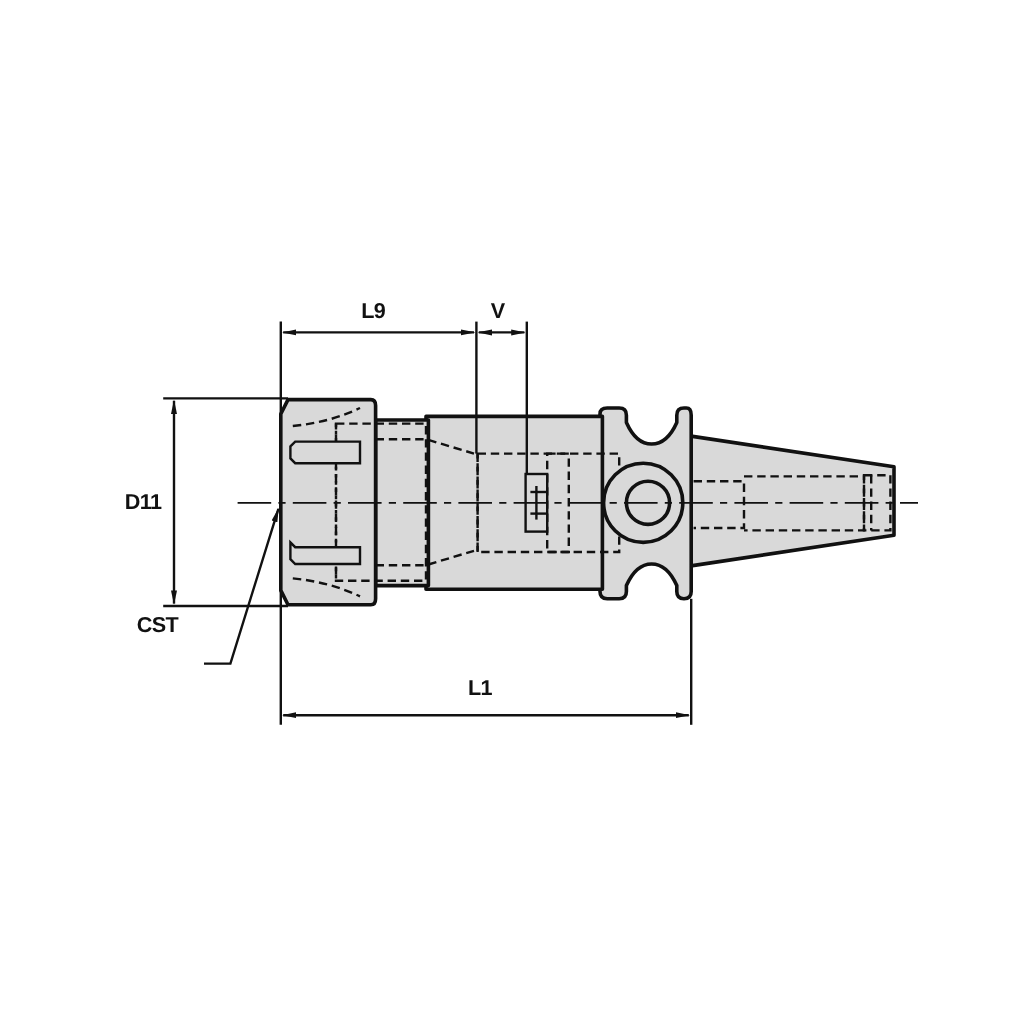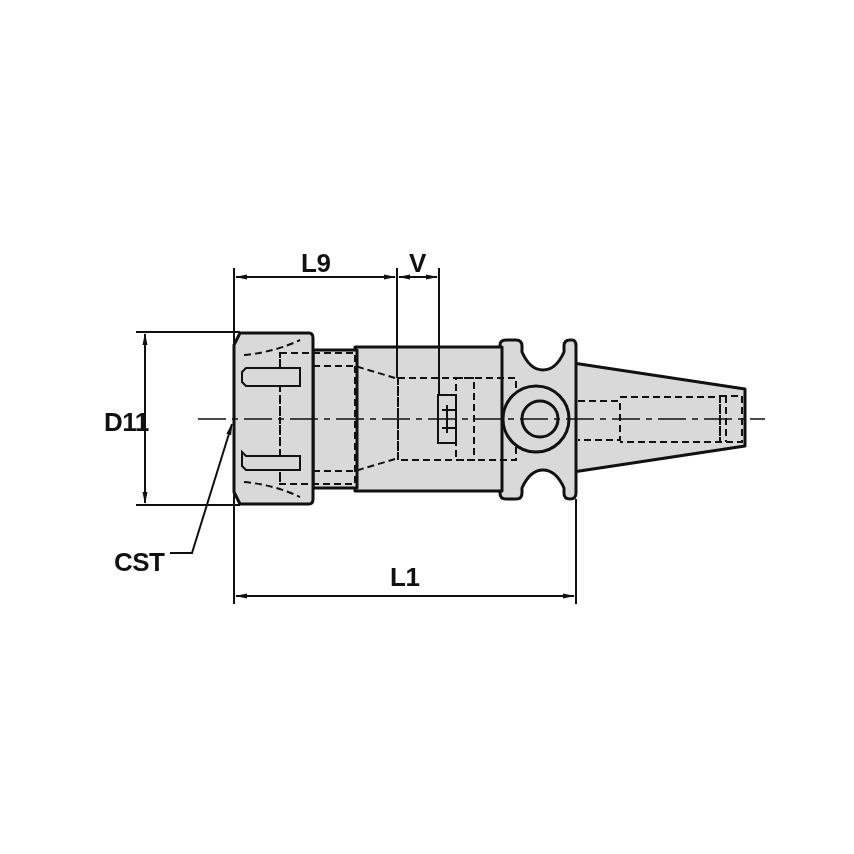--- a/index.html
+++ b/index.html
@@ -1,18 +1,18 @@
 <!DOCTYPE html>
 <html><head>
 <meta charset="utf-8">
 <style>
   html, body { margin:0; padding:0; background:#ffffff; }
   body { width:854px; height:854px; position:relative; overflow:hidden; font-family:"Liberation Sans", sans-serif; }
   #drawing { position:absolute; left:0; top:0; width:854px; height:854px; }
-  .lbl { position:absolute; font-family:"Liberation Sans", sans-serif; font-weight:bold; font-size:26px; color:#111; letter-spacing:-0.5px; line-height:1; }
+  .lbl { position:absolute; font-family:"Liberation Sans", sans-serif; font-weight:bold; font-size:18px; color:#111; letter-spacing:-0.5px; line-height:1; }
 </style>
 </head>
 <body>
 
 <svg id="drawing" viewBox="0 0 854 854" xmlns="http://www.w3.org/2000/svg">
   <defs>
     <marker id="arr" markerWidth="12" markerHeight="8" refX="11" refY="4" orient="auto" markerUnits="userSpaceOnUse">
       <path d="M0,1.5 L12,4 L0,6.5 Z" fill="#111"></path>
     </marker>
     <marker id="arrS" markerWidth="12" markerHeight="8" refX="1" refY="4" orient="auto" markerUnits="userSpaceOnUse">
@@ -90,14 +90,14 @@
 
     <line x1="236" y1="596" x2="574" y2="596" marker-start="url(#arrS)" marker-end="url(#arr)"></line>
 
     <polyline points="170,553 192,553 232,424" marker-end="url(#arr)"></polyline>
   </g>
 </svg>
 
 <div class="lbl" style="left:301px; top:250px;">L9</div>
 <div class="lbl" style="left:409px; top:250px;">V</div>
 <div class="lbl" style="left:104px; top:409px;">D11</div>
-<div class="lbl" style="left:114px; top:549px;">CST</div>
+<div class="lbl" style="left:114px; top:512px;">CST</div>
 <div class="lbl" style="left:390px; top:564px;">L1</div>
 
 </body></html>

